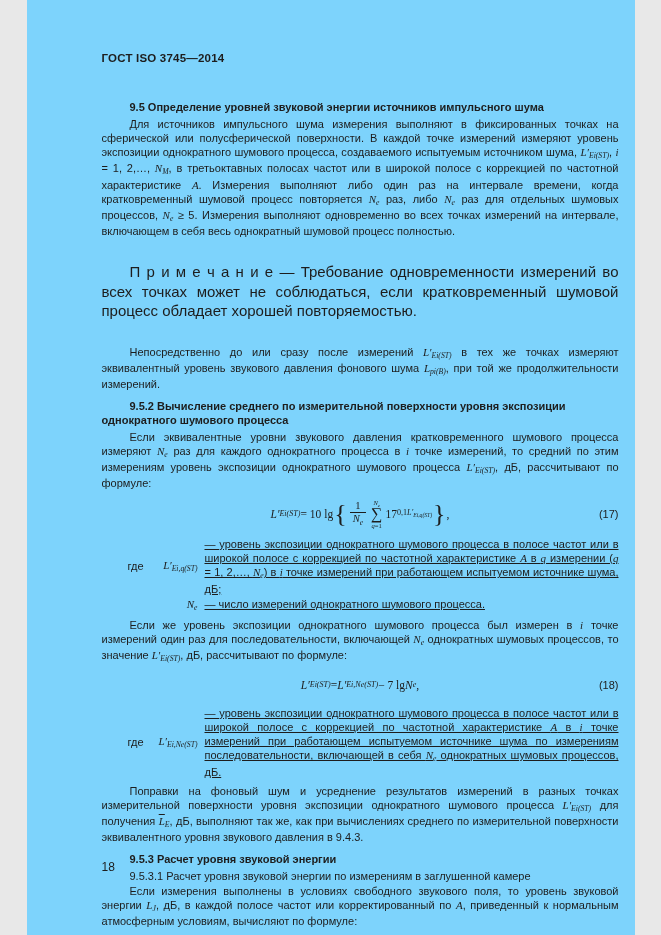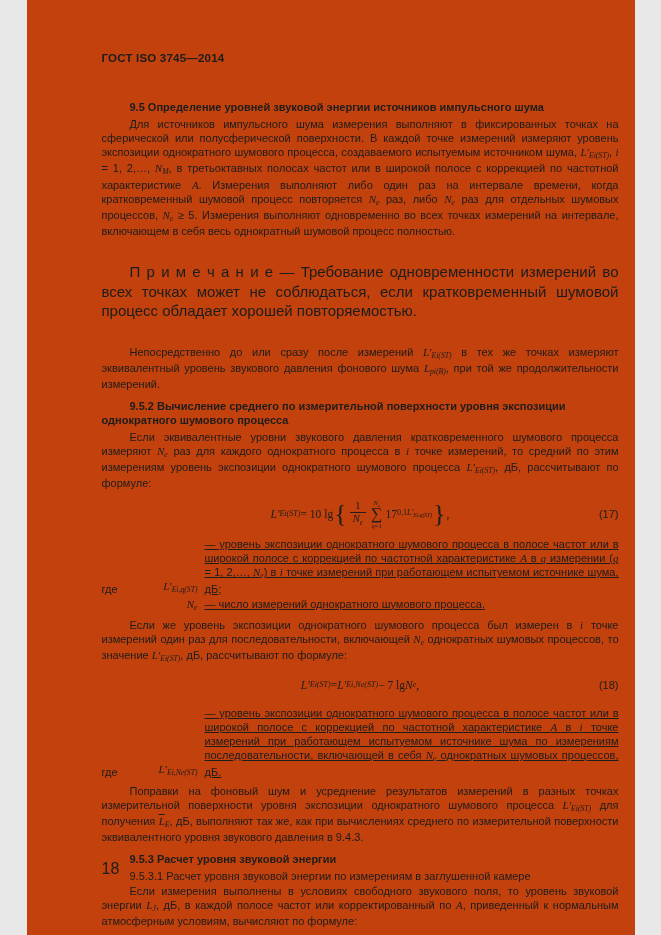--- a/index.html
+++ b/index.html
@@ -1,19 +1,19 @@
 <!DOCTYPE html>
 <html><head>
 <meta charset="utf-8">
 <style>
   html,body{margin:0;padding:0;background:#e8e8e8;}
-  .page{position:relative;width:608px;height:935px;background:#c2410c;overflow:hidden;
+  .page{position:relative;width:608px;height:935px;background:#7dd3fc;overflow:hidden;
         font-family:"Liberation Sans",sans-serif;color:#1d1d1d;margin:0 auto;}
   .doc-header{position:absolute;left:75px;top:52px;font-weight:700;font-size:11.5px;letter-spacing:.2px;}
-  .doc-footer{position:absolute;left:75px;top:860px;font-size:16px;}
+  .doc-footer{position:absolute;left:75px;top:860px;font-size:12px;}
   .doc-content{position:absolute;left:75px;top:92px;width:517px;font-size:11px;line-height:1.28;text-align:justify;}
   .blk{margin:0;}
   .heading{font-weight:700;margin:8px 0 3px;text-indent:28px;text-align:left;}
   .blk:first-child{margin-top:8px;}
   .para{margin:0 0 1px;text-indent:28px;}
   .note{font-size:15px;line-height:1.3;margin:24px 0;text-indent:28px;}
   
   .r-var{font-family:"Liberation Serif",serif;font-style:italic;}
   .r-sub{font-size:70%;vertical-align:-0.3em;}
   .r-sup{font-size:70%;vertical-align:0.55em;}
@@ -26,21 +26,21 @@
   .frac{display:inline-flex;flex-direction:column;align-items:center;vertical-align:middle;margin:0 2px;font-size:.92em;line-height:1.15;}
   .frac .fn{padding:0 3px;}
   .frac .fd{border-top:1px solid #1d1d1d;padding:0 3px;}
   .sum{display:inline-flex;flex-direction:column;align-items:center;vertical-align:middle;margin:0 3px;line-height:1;}
   .sum .st,.sum .sb{font-size:6.5px;line-height:1.15;}
   .sum .sg{font-size:16px;line-height:.9;}
   .big-delim{font-size:26px;line-height:1;margin:0 1px;font-weight:400;}
   
   .def{margin:2px 0 5px;}
   .def-item{display:grid;grid-template-columns:96px 1fr;column-gap:7px;margin:0 0 1px;}
-  .def-term{display:flex;justify-content:space-between;align-items:flex-end;white-space:nowrap;}
+  .def-term{display:flex;justify-content:space-between;align-items:center;white-space:nowrap;margin-left:26px;}
   .def-text{text-align:justify;text-decoration:underline;}
 </style>
 </head>
 <body>
 
 <div class="page">
   <div class="doc-header">ГОСТ ISO 3745—2014</div>
   <div class="doc-content" id="doc-content">
       <div class="blk heading">9.5 Определение уровней звуковой энергии источников импульсного шума</div>
       <div class="blk para">Для источников импульсного шума измерения выполняют в фиксированных точках на сферической или полусферической поверхности. В каждой точке измерений измеряют уровень экспозиции однократного шумового процесса, создаваемого испытуемым источником шума, <span class="r-var">L′</span><span class="r-var r-sub">Ei(ST)</span>, <span class="r-var">i</span> = 1, 2,…, <span class="r-var">N</span><span class="r-var r-sub">M</span>, в третьоктавных полосах частот или в широкой полосе с коррекцией по частотной характеристике <span class="r-var">A</span>. Измерения выполняют либо один раз на интервале времени, когда кратковременный шумовой процесс повторяется <span class="r-var">N</span><span class="r-var r-sub">e</span> раз, либо <span class="r-var">N</span><span class="r-var r-sub">e</span> раз для отдельных шумовых процессов, <span class="r-var">N</span><span class="r-var r-sub">e</span> ≥ 5. Измерения выполняют одновременно во всех точках измерений на интервале, включающем в себя весь однократный шумовой процесс полностью.</div>

